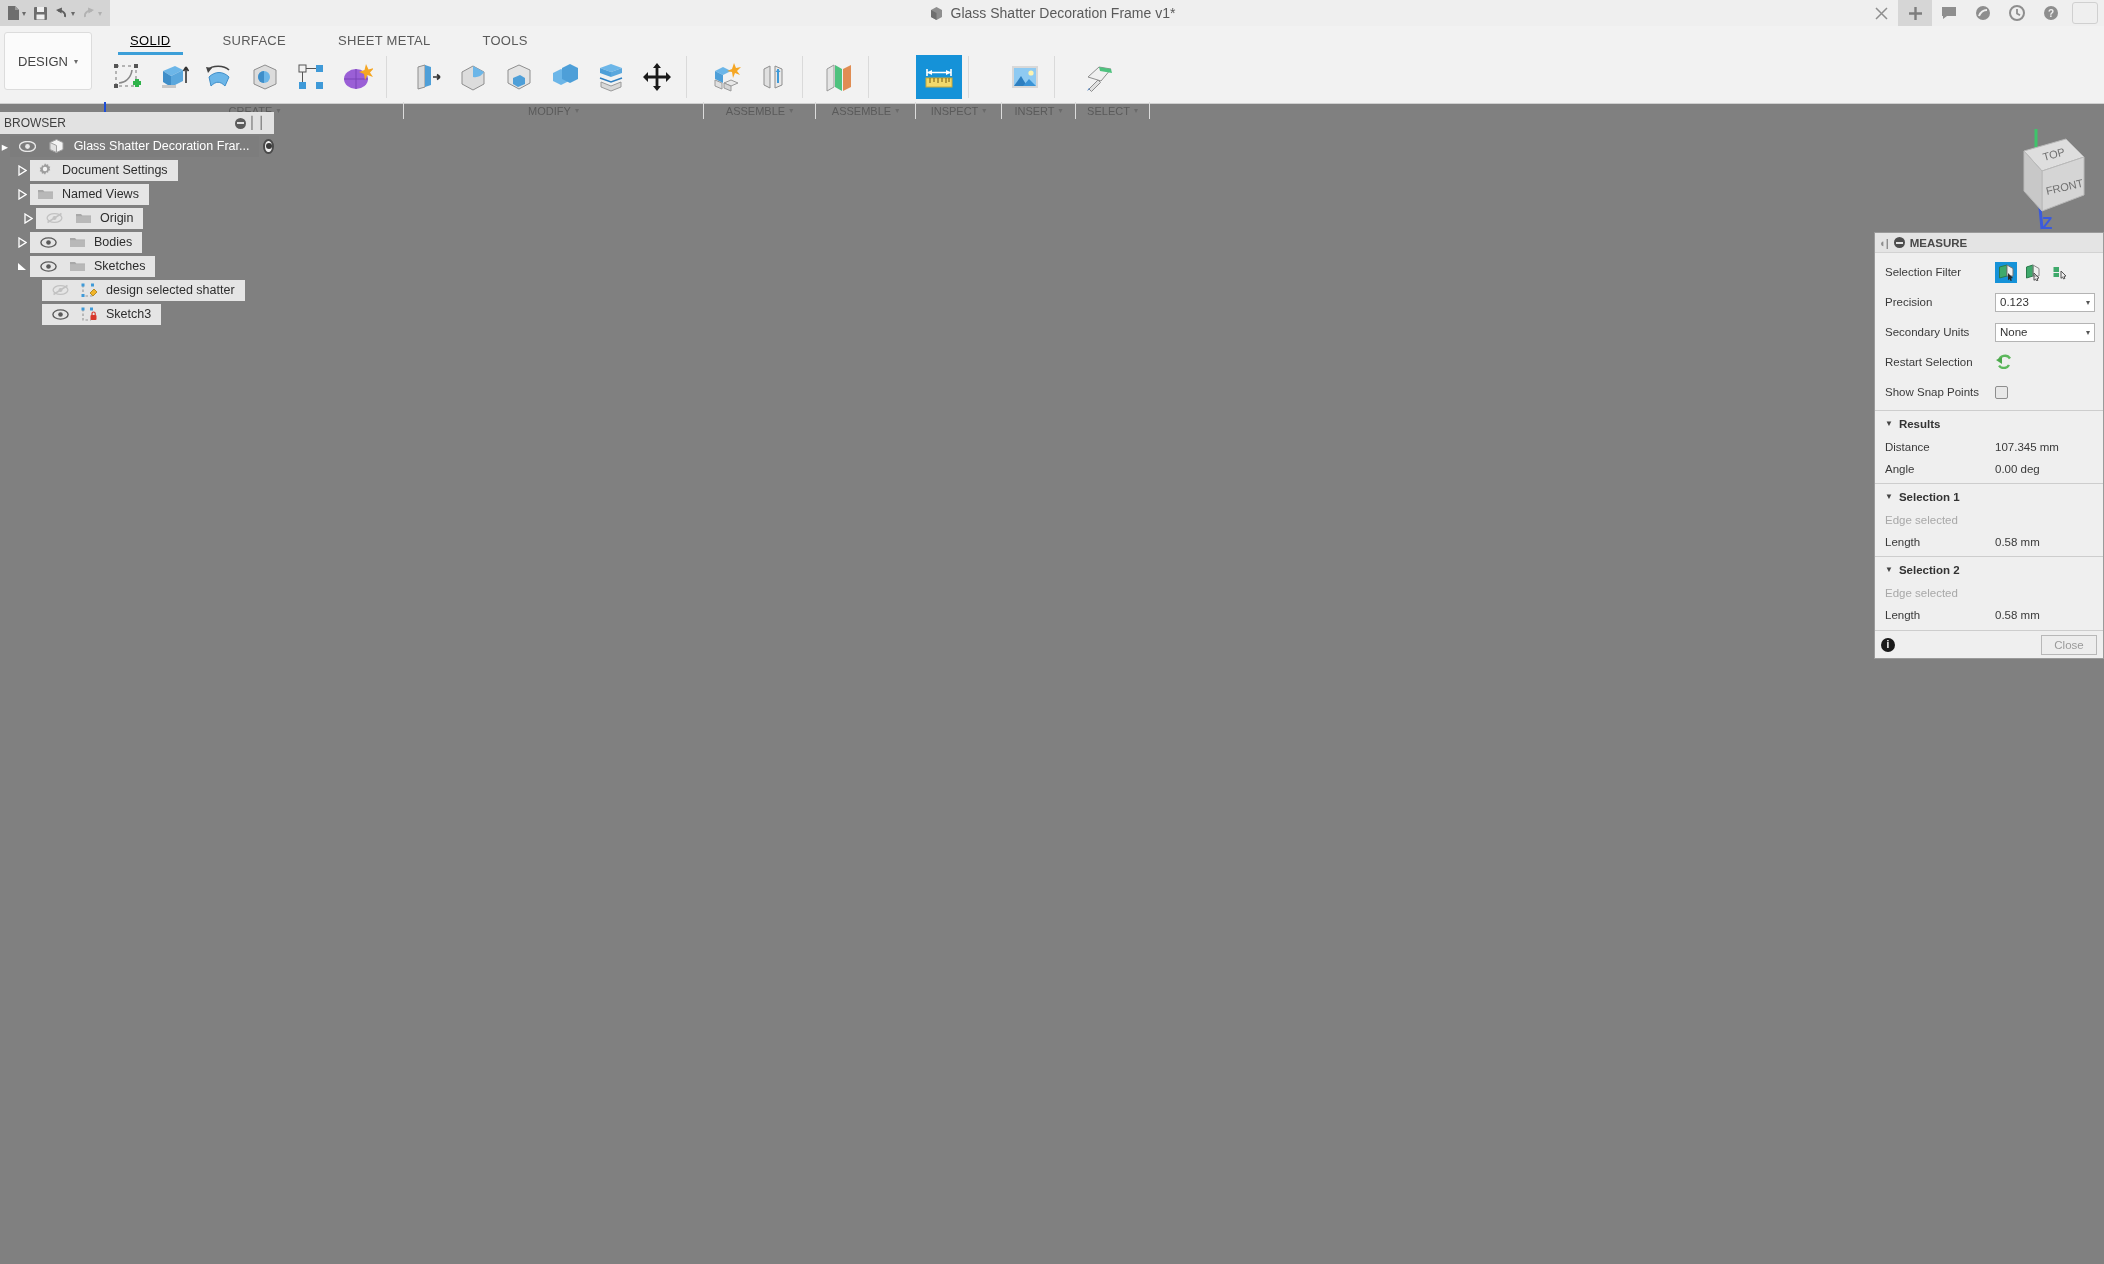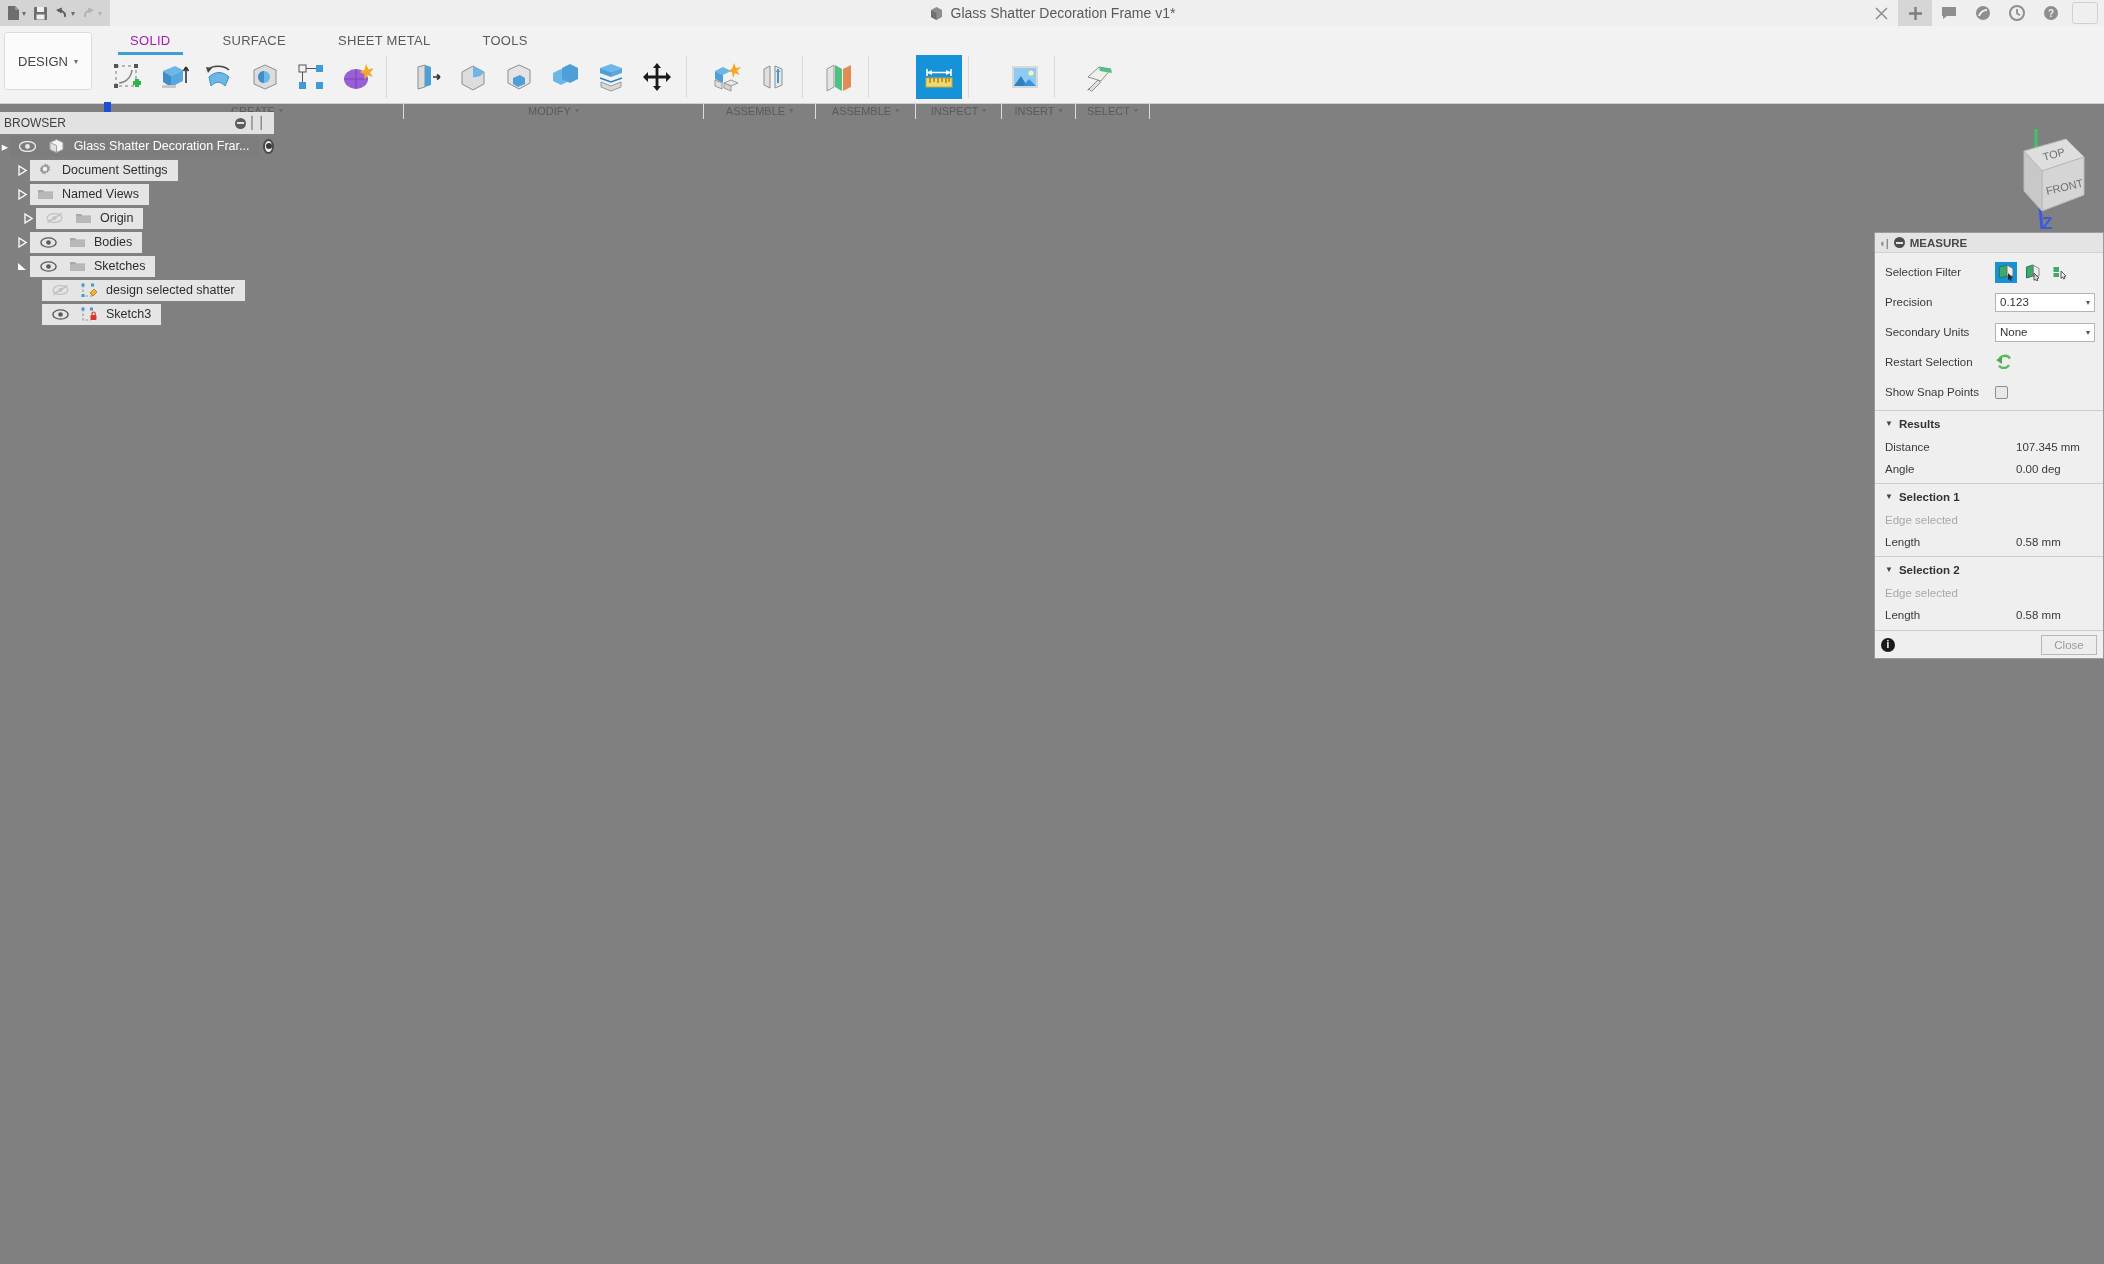--- a/index.html
+++ b/index.html
@@ -66,21 +66,21 @@
   .tabs {
     position: absolute; left: 104px; top: 5px;
     display: flex; gap: 0;
     font-size: 13px; color: #5a5a5a;
   }
   .tab {
     padding: 2px 26px 3px 26px;
     position: relative;
     letter-spacing: .3px;
   }
-  .tab.active { color: #a21caf; }
+  .tab.active { color: #000000; text-decoration: underline; }
   .tab.active::after {
     content: ''; position: absolute; left: 14px; right: 14px;
     bottom: -4px; height: 3px; background: #3c9fd8;
   }
   .ribbon-bar {
     position: absolute; left: 104px; top: 28px; right: 0; height: 48px;
     display: flex; align-items: flex-start;
   }
   .grp { display: flex; align-items: center; height: 45px; position: relative; }
   .sep { width: 1px; height: 42px; background: #dadada; margin: 0 6px; align-self: center; }
@@ -92,21 +92,21 @@
   .ico.active { background: #1592d8; }
   .ribbon-labels {
     position: absolute; left: 104px; top: 76px; right: 0; height: 18px;
     display: flex; font-size: 11px; color: #5a5a5a;
   }
   .rl {
     display: flex; align-items: center; justify-content: center; gap: 3px;
     height: 17px; position: relative;
     border-right: 1px solid #dcdcdc;
   }
-  .rl:first-child { border-left: 7px solid #1d4ed8; text-align: center; }
+  .rl:first-child { border-left: 2px solid #1d4ed8; text-align: center; }
 
   
   .browser-head {
     position: absolute; left: 0; top: 112px; width: 274px; height: 22px;
     background: #e2e2e2;
     display: flex; align-items: center;
     font-size: 12px; color: #3f3f3f;
     padding-left: 4px;
   }
   .bh-right { margin-left: auto; display: flex; align-items: center; gap: 6px; padding-right: 4px; }
@@ -237,21 +237,20 @@
     display: flex; align-items: center; gap: 6px;
     height: 26px; padding-left: 10px;
     font-weight: bold; font-size: 11.5px; color: #333;
     border-top: 1px solid #cdcdcd;
     margin-top: 3px;
   }
   .tri { font-size: 8px; color: #444; }
   .mp-res {
     display: flex; align-items: center; height: 22px; padding: 0 10px;
     font-size: 11.5px;
-    gap: 21px;
   }
   .mp-res .k { width: 110px; color: #3a3a3a; }
   .mp-res .v { color: #3a3a3a; }
   .mp-res.muted .k { color: #a8a8a8; }
   .mp-foot {
     display: flex; align-items: center;
     height: 28px; padding: 0 6px;
     border-top: 1px solid #cdcdcd; margin-top: 4px;
     background: #efefef;
   }

